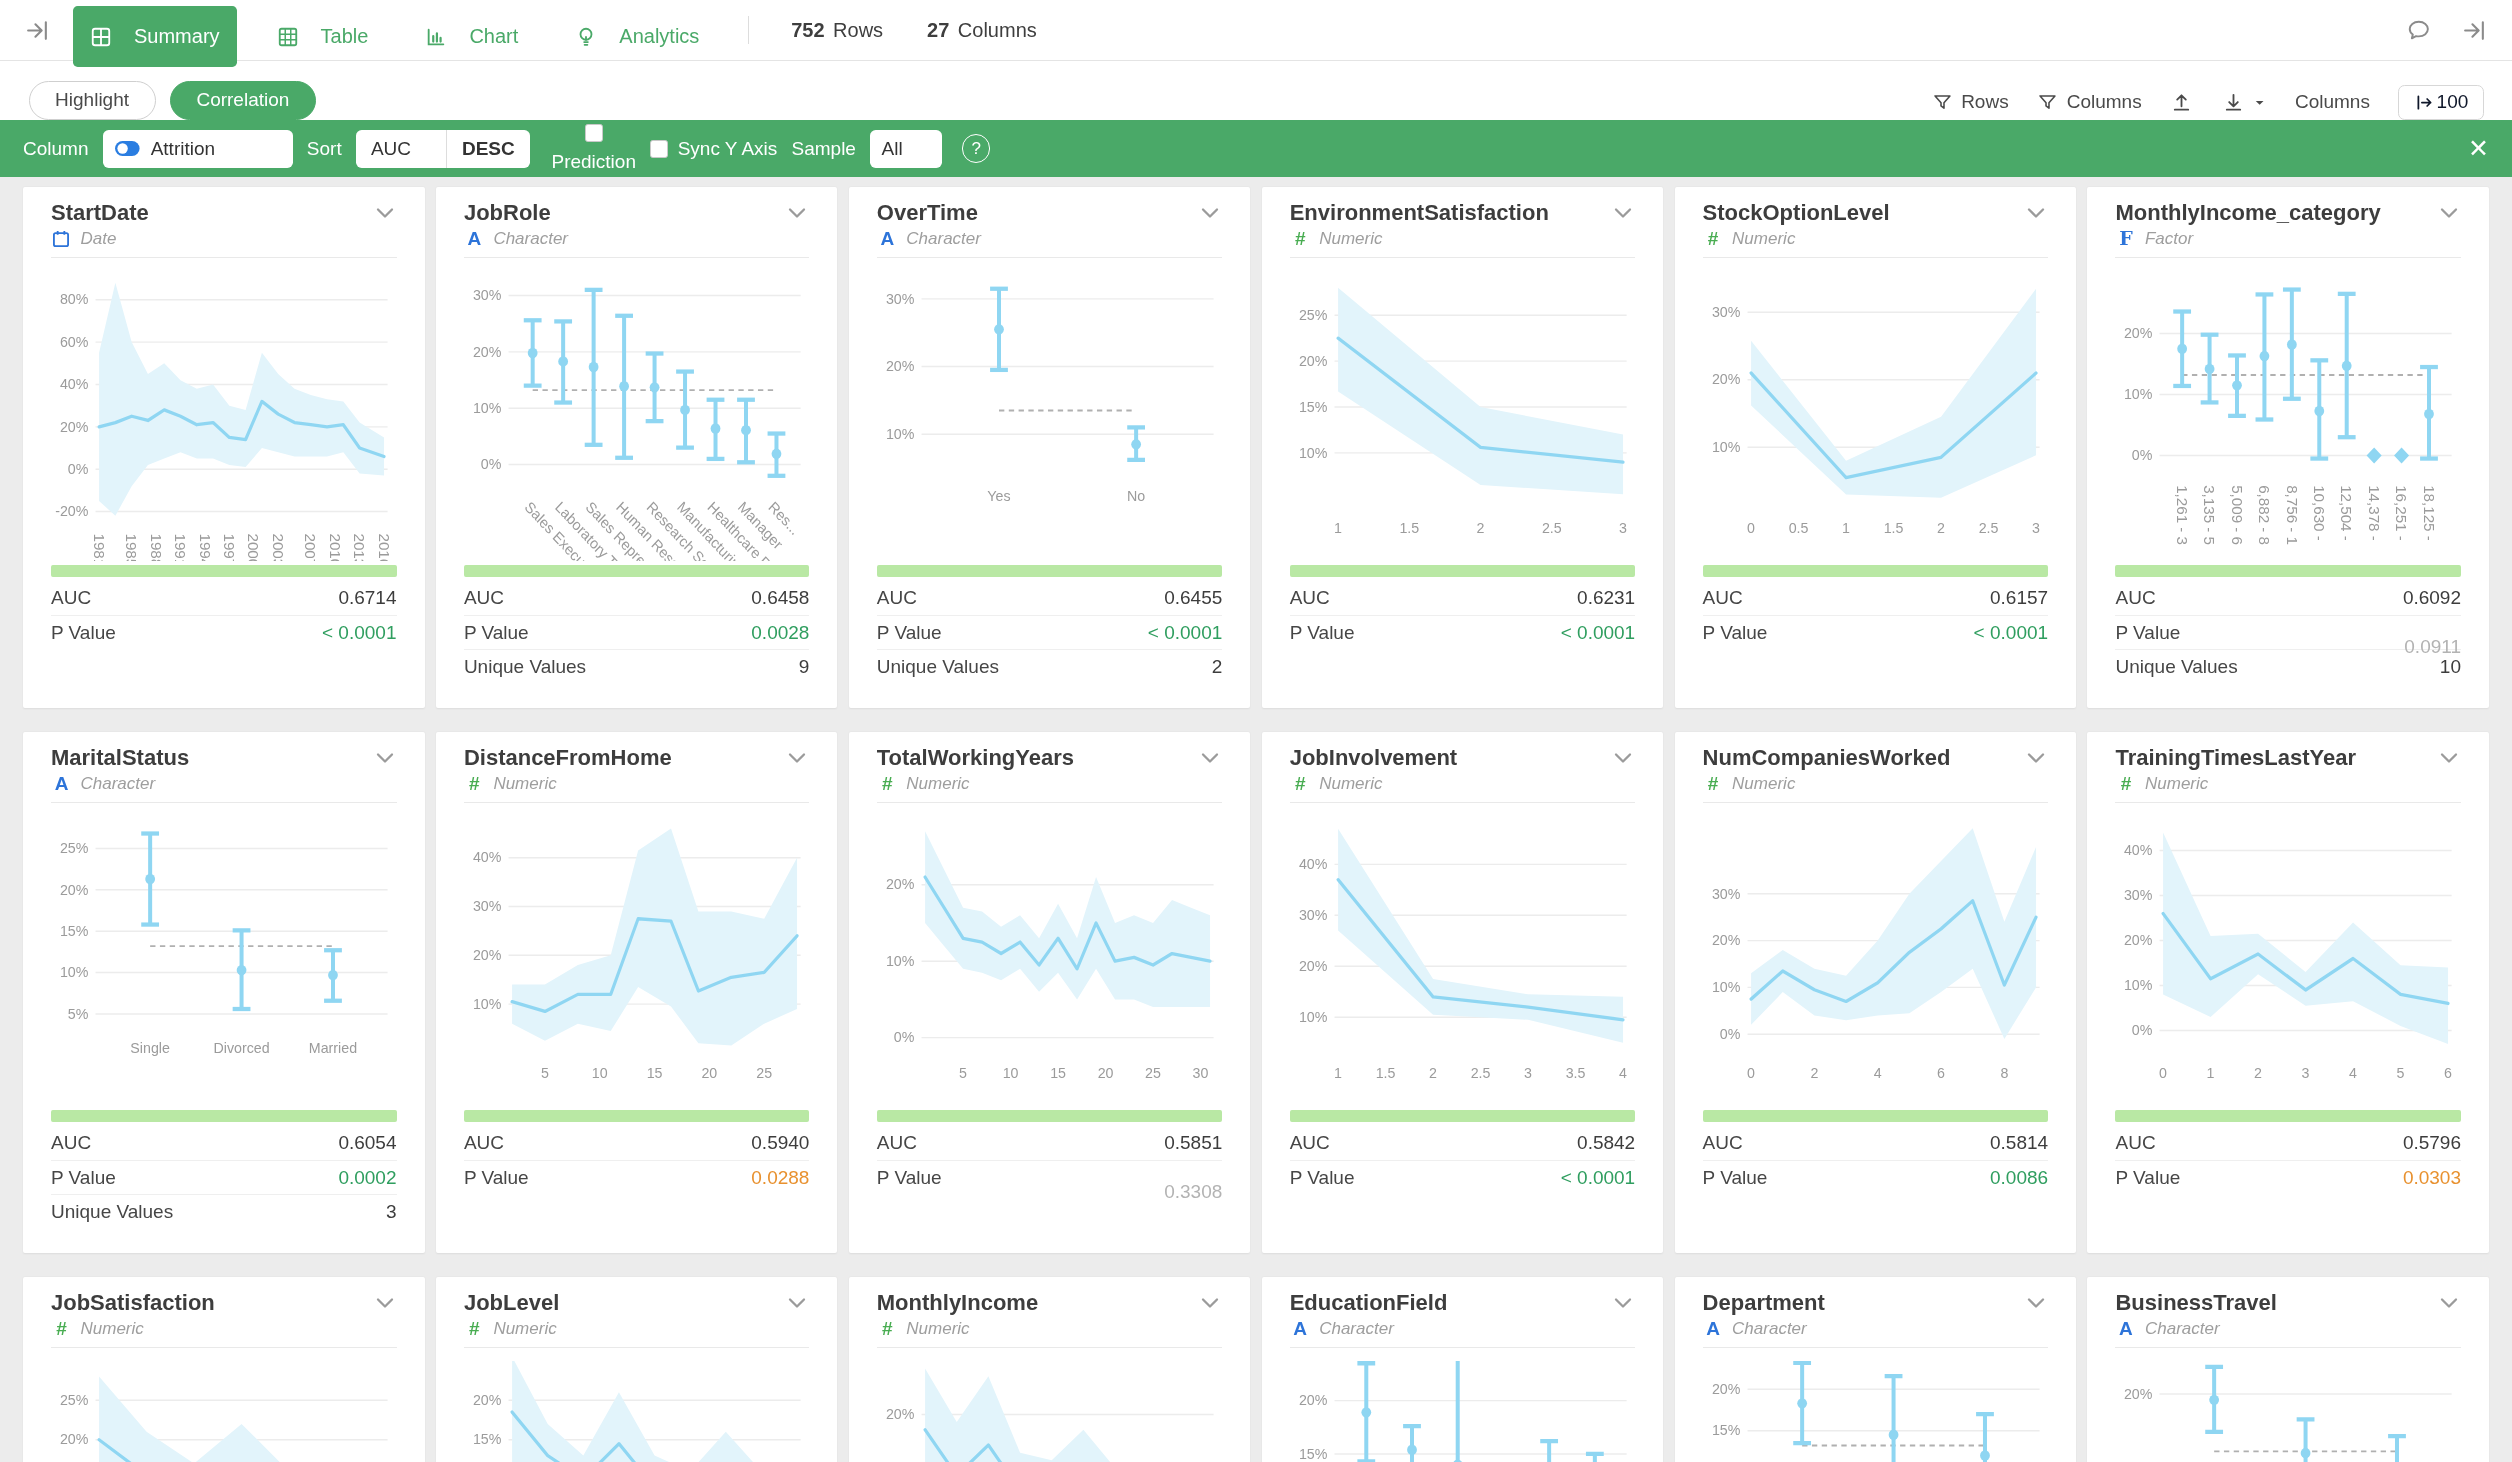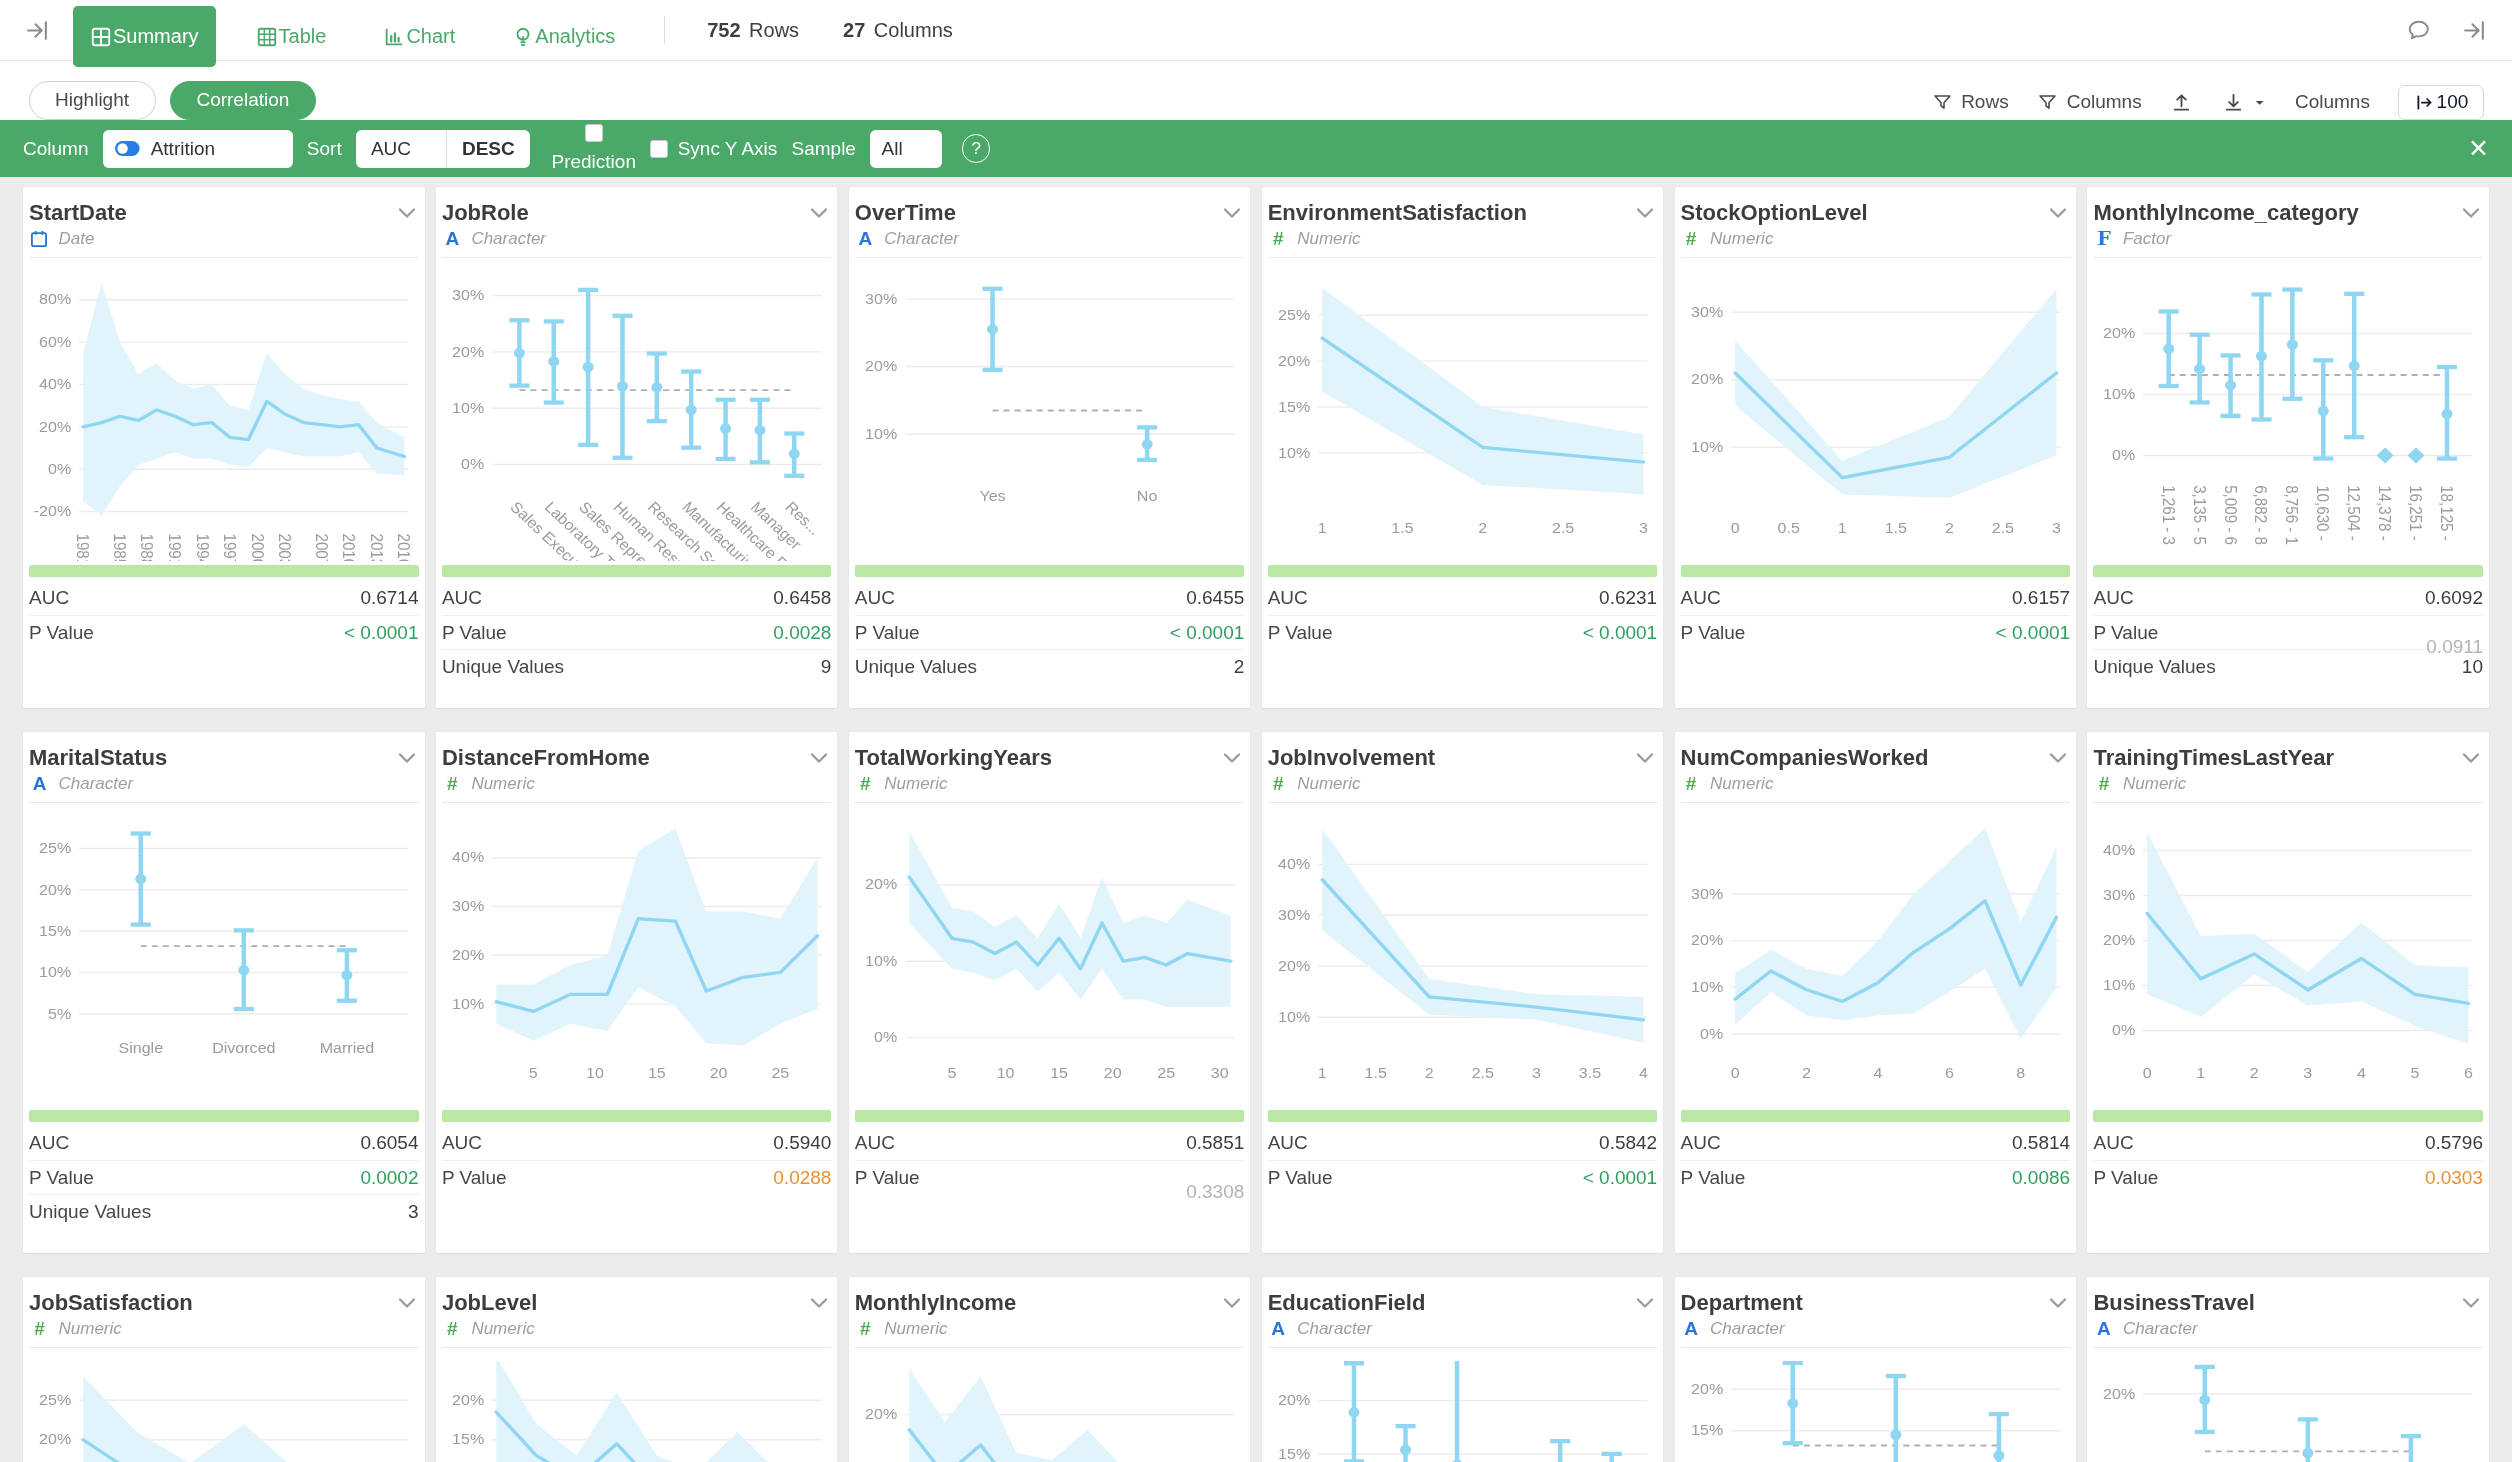--- a/index.html
+++ b/index.html
@@ -6,21 +6,21 @@
     --green:#4aa968; --bar-green:#b9e8a4; --p-green:#2f9e5f; --p-orange:#e8912f; --p-gray:#b3b3b3;
     --line-blue:#8fd6f2; --band-blue:#e2f4fb; --icon-blue:#2d74d9; --icon-green:#49ad52;
   }
   *{box-sizing:border-box}
   html,body{margin:0;padding:0}
   body{width:2512px;height:1463px;overflow:hidden;background:#ececec;font-family:"Liberation Sans",sans-serif;color:#3d3d3d;}
   svg{display:block}
   
   .topbar{height:61px;background:#fff;border-bottom:0.9px solid #e4e4e4;display:flex;align-items:center;padding:0 25px;}
   .icon-btn{color:#8b8b8b;display:flex;align-items:center;cursor:pointer;}
-  .tab{display:flex;align-items:center;gap:1px;font-size:20px;color:var(--green);padding:19px 17px;border-radius:4.7px;margin-left:23px;cursor:pointer;white-space:nowrap;margin-top:13px;}
+  .tab{display:flex;align-items:center;gap:22px;font-size:20px;color:var(--green);padding:19px 17px;border-radius:4.7px;margin-left:23px;cursor:pointer;white-space:nowrap;margin-top:13px;}
   .tab.active{background:var(--green);color:#fff;}
   .vdiv{width:0.9px;height:28.5px;background:#ddd;margin-left:32px;}
   .counts{display:flex;gap:44px;margin-left:42px;font-size:20px;color:#3e3e3e;}
   .counts b{font-weight:700;margin-right:8.5px;}
   .topbar-right{margin-left:auto;display:flex;gap:30px;align-items:center;color:#8b8b8b;}
   
   .toolbar{height:59px;background:#fff;display:flex;align-items:flex-end;padding:0 28.5px;}
   .pill{border:1.9px solid #cfcfcf;border-radius:20px;padding:7.6px 25.6px;font-size:19px;color:#4a4a4a;background:#fff;cursor:pointer;white-space:nowrap;}
   .pill.active{background:var(--green);border-color:var(--green);color:#fff;margin-left:14.2px;}
   .toolbar-right{margin-left:auto;display:flex;align-items:center;gap:28.5px;color:#4a4a4a;font-size:19px;}
@@ -33,21 +33,21 @@
   .sort-box{display:flex;background:#fff;border-radius:5.7px;height:38px;color:#333;cursor:pointer;}
   .sort-seg{display:flex;align-items:center;padding:0 15px;}
   .sort-seg:first-child{width:91px;border-right:0.9px solid #ddd;}
   .sort-seg.dir{font-weight:700;}
   .cb{width:18px;height:18px;background:#fff;border:0.9px solid #c9c9c9;border-radius:2.8px;display:inline-block;cursor:pointer;}
   .cb-wrap{display:flex;align-items:center;gap:9.5px;white-space:nowrap;}
   .help-circle{width:28.5px;height:28.5px;border:1.9px solid #fff;border-radius:50%;display:flex;align-items:center;justify-content:center;font-size:17px;margin-left:5.7px;cursor:pointer;}
   .close-x{margin-left:auto;font-size:25px;cursor:pointer;line-height:1;}
   
   .cards{display:grid;grid-template-columns:repeat(6,1fr);gap:24px 11.4px;padding:9.5px 23px;}
-  .card{background:#fff;height:521px;border-radius:1.9px;box-shadow:0 0.9px 1.9px rgba(0,0,0,.07);padding:0 6px;overflow:hidden;}
+  .card{background:#fff;height:521px;border-radius:1.9px;box-shadow:0 0.9px 1.9px rgba(0,0,0,.07);padding:0 28px;overflow:hidden;}
   .card-title-row{display:flex;justify-content:space-between;align-items:center;padding-top:13.3px;}
   .card-title{font-size:22px;font-weight:700;color:#3d3d3d;white-space:nowrap;overflow:hidden;}
   .chev{width:24px;height:24px;color:#9b9b9b;cursor:pointer;flex:none;}
   .card-type-row{display:flex;align-items:center;gap:8.5px;margin-top:2.8px;padding-bottom:8.5px;border-bottom:0.9px solid #e9e9e9;}
   .type-icon{width:21px;text-align:center;font-weight:700;font-size:19px;line-height:1;}
   .type-icon.blue{color:var(--icon-blue);}
   .type-icon.green{color:var(--icon-green);}
   .type-icon.serif{font-family:"DejaVu Serif",serif;font-style:normal;}
   .type-label{font-size:17px;color:#9e9e9e;font-style:italic;}
   .card-chart{width:100%;height:290px;margin-top:13.3px;}

